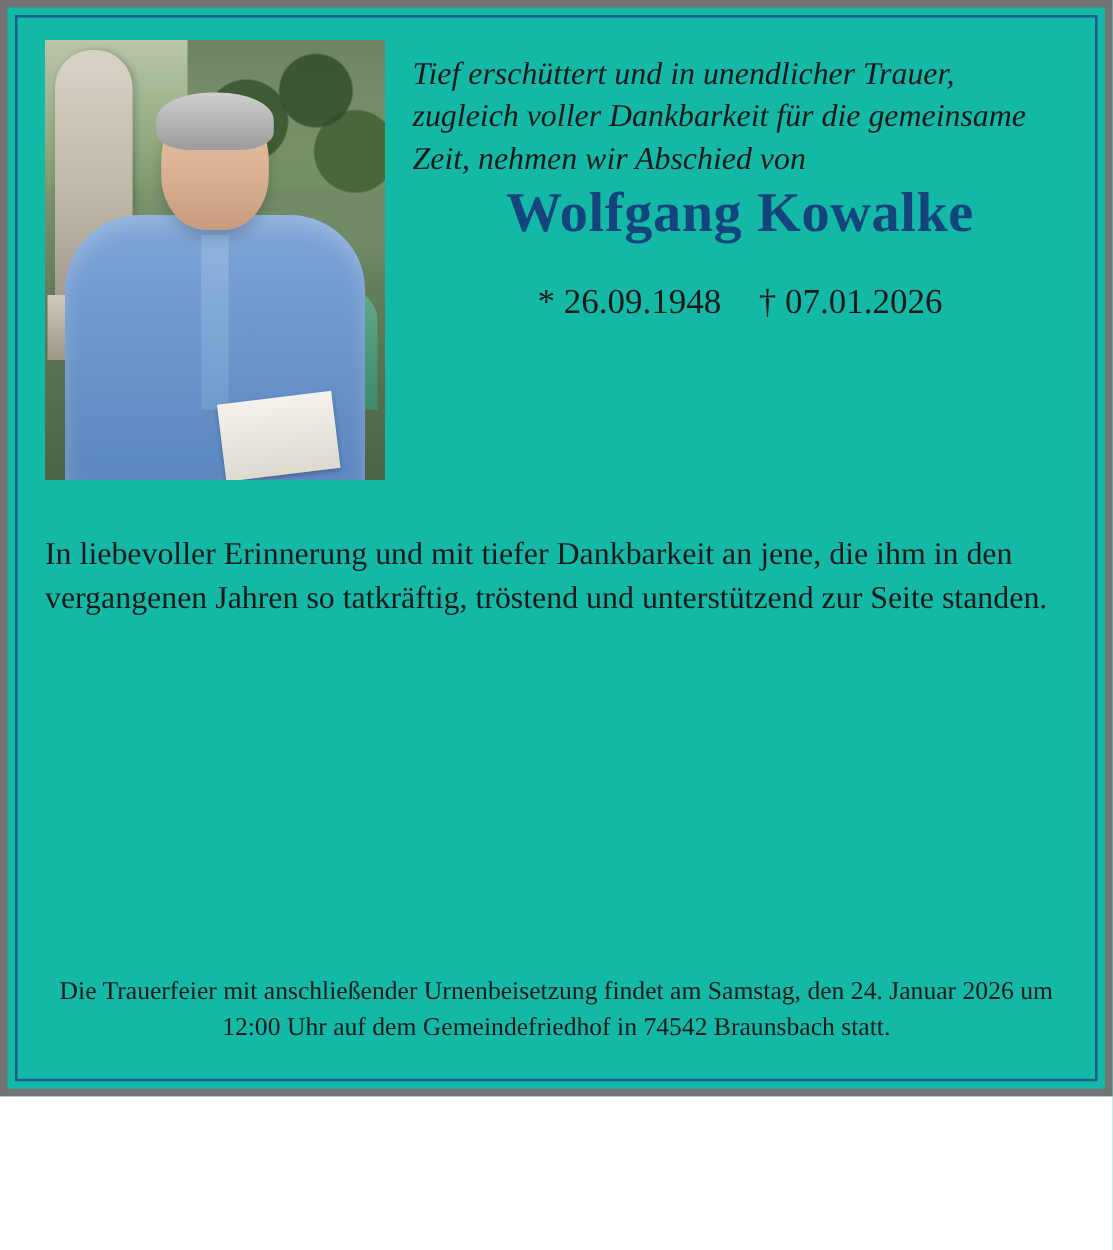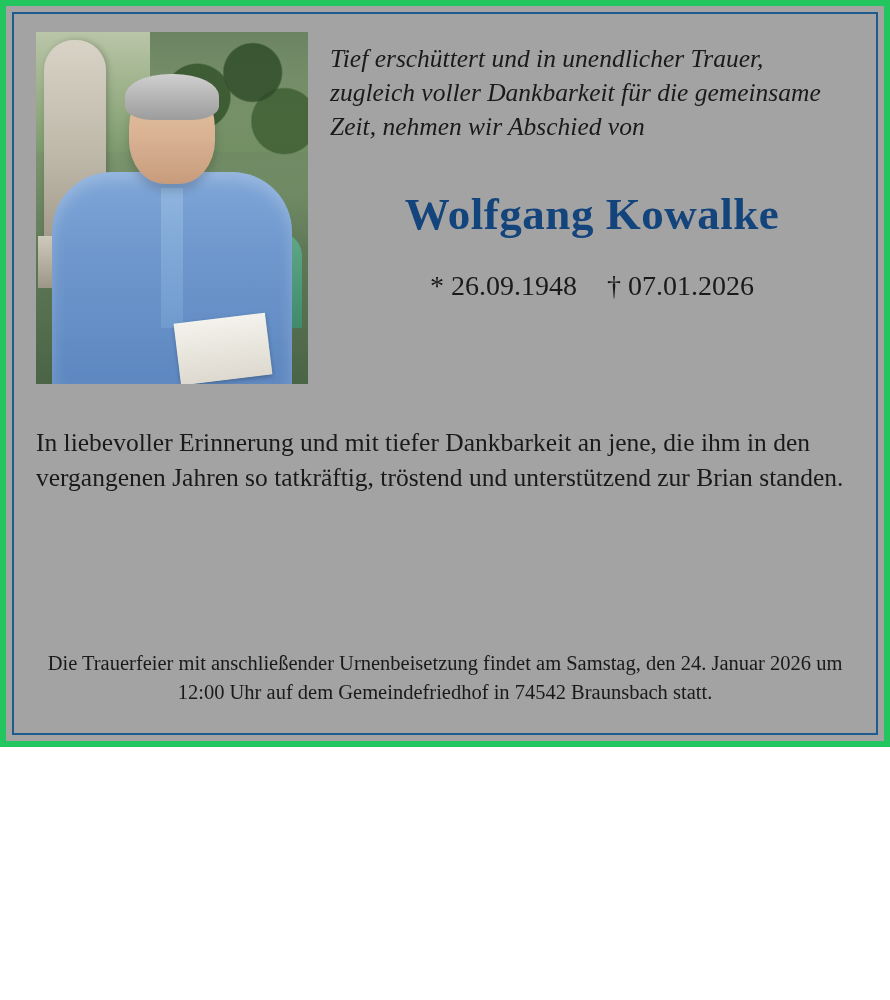--- a/index.html
+++ b/index.html
@@ -12,23 +12,23 @@
     height: 1000px;
     font-family: "Liberation Serif", serif;
     color: #1a1a1a;
     overflow: hidden;
   }
 
   .obituary {
     position: relative;
     box-sizing: border-box;
     width: 890px;
-    height: 747px;
-    background: #a3a3a3;
-    border: 6px solid #22c55e;
+    height: 877px;
+    background: #14b8a6;
+    border: 6px solid #737373;
     padding: 6px;
   }
   .inner-frame {
     box-sizing: border-box;
     width: 100%;
     height: 100%;
     border: 2px solid #1d5b8f;
     padding: 14px 22px 10px 22px;
     display: flex;
     flex-direction: column;
@@ -138,21 +138,20 @@
     padding-top: 14px;
   }
   .intro-text {
     font-style: italic;
     font-size: 25.5px;
     line-height: 1.34;
     color: #1a1a1a;
     text-align: left;
   }
   .name {
-    margin-top: 44px;
     text-align: center;
     font-weight: bold;
     font-size: 45px;
     letter-spacing: 0.5px;
     color: #14447c;
   }
   .dates {
     margin-top: 30px;
     text-align: center;
     font-size: 28px;
@@ -220,20 +219,20 @@
 
         <div class="dates">
           <span>* 26.09.1948</span>
           <span class="sep"></span>
           <span>† 07.01.2026</span>
         </div>
       </div>
     </div>
 
     <div class="body-text">
-      <p class="paragraph">In liebevoller Erinnerung und mit tiefer Dankbarkeit an jene, die ihm in den vergangenen Jahren so tatkräftig, tröstend und unterstützend zur Brian standen.</p>
+      <p class="paragraph">In liebevoller Erinnerung und mit tiefer Dankbarkeit an jene, die ihm in den vergangenen Jahren so tatkräftig, tröstend und unterstützend zur Seite standen.</p>
     </div>
 
 
     <div class="footer">Die Trauerfeier mit anschließender Urnenbeisetzung findet am Samstag, den 24. Januar 2026 um 12:00 Uhr auf dem Gemeindefriedhof in 74542 Braunsbach statt.</div>
 
   </div>
 </div>
 
 </body></html>

